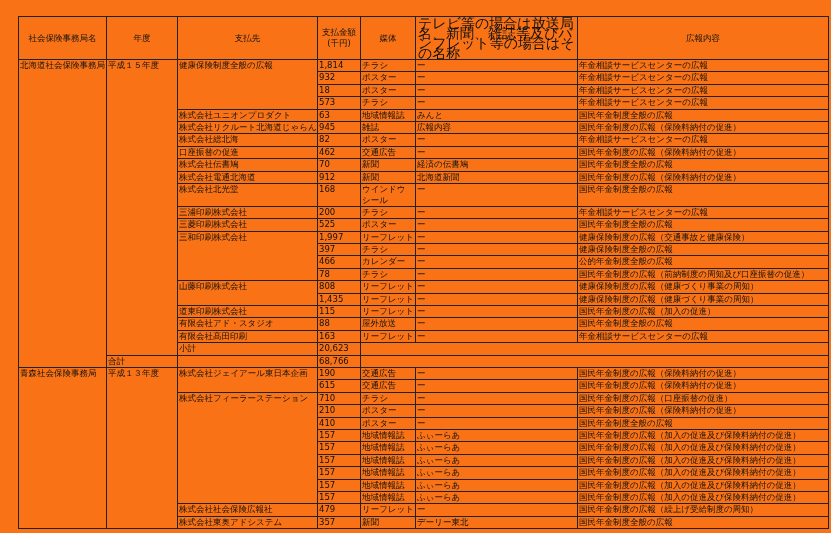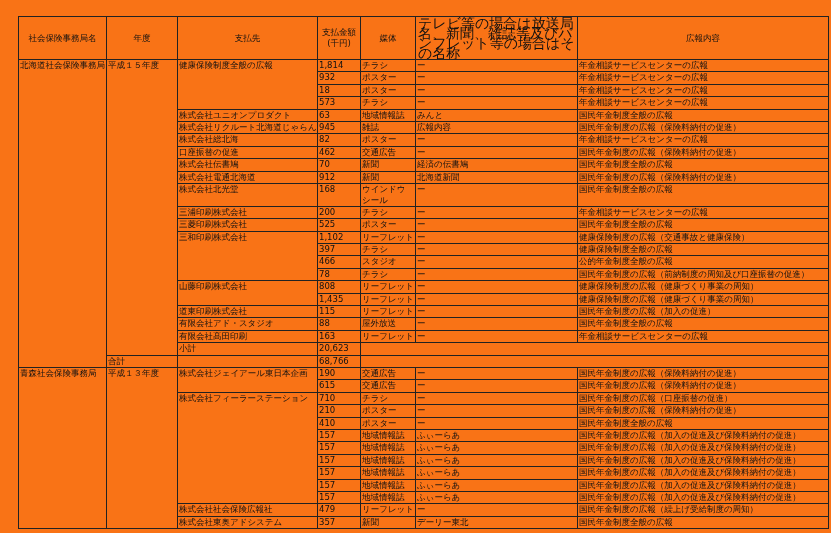--- a/index.html
+++ b/index.html
@@ -141,34 +141,34 @@
         </tr>
         <tr>
           <td class="col-payee">三菱印刷株式会社</td>
           <td class="col-amount">525</td>
           <td class="col-media">ポスター</td>
           <td class="col-name">ー</td>
           <td class="col-content">国民年金制度全般の広報</td>
         </tr>
         <tr>
           <td class="col-payee" rowspan="4">三和印刷株式会社</td>
-          <td class="col-amount">1,102</td>
+          <td class="col-amount">1,997</td>
           <td class="col-media">リーフレット</td>
           <td class="col-name">ー</td>
           <td class="col-content">健康保険制度の広報（交通事故と健康保険）</td>
         </tr>
         <tr>
           <td class="col-amount">397</td>
           <td class="col-media">チラシ</td>
           <td class="col-name">ー</td>
           <td class="col-content">健康保険制度全般の広報</td>
         </tr>
         <tr>
           <td class="col-amount">466</td>
-          <td class="col-media">スタジオ</td>
+          <td class="col-media">カレンダー</td>
           <td class="col-name">ー</td>
           <td class="col-content">公的年金制度全般の広報</td>
         </tr>
         <tr>
           <td class="col-amount">78</td>
           <td class="col-media">チラシ</td>
           <td class="col-name">ー</td>
           <td class="col-content">国民年金制度の広報（前納制度の周知及び口座振替の促進）</td>
         </tr>
         <tr>

